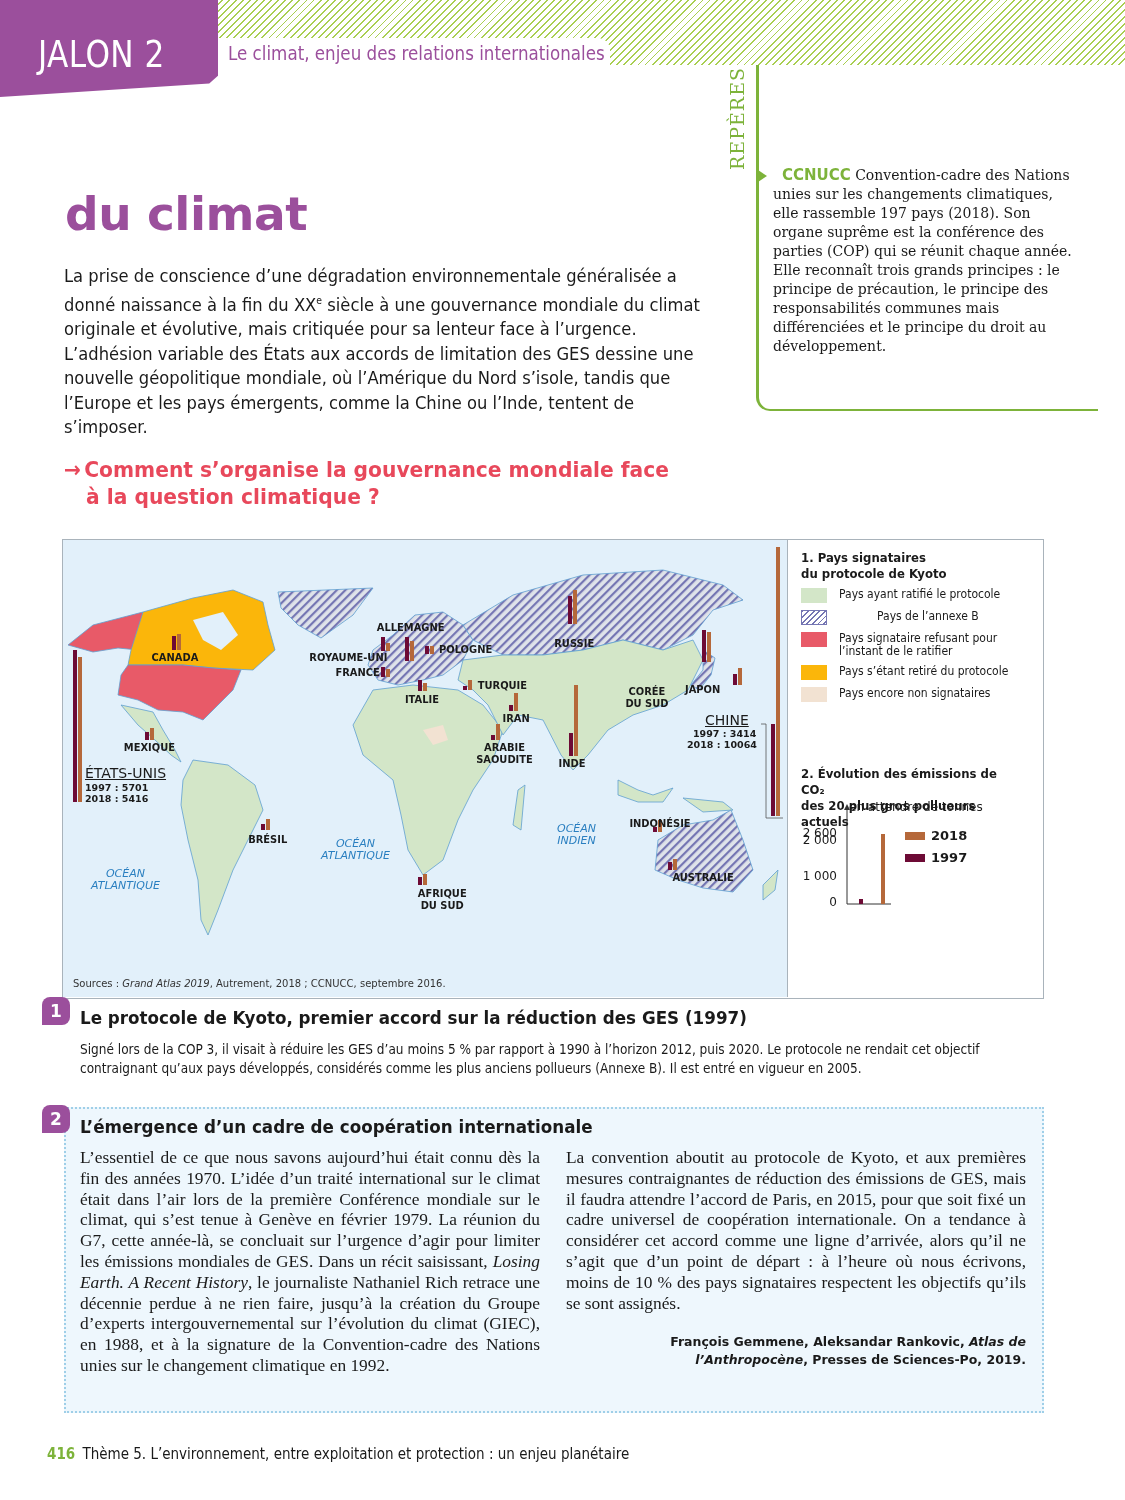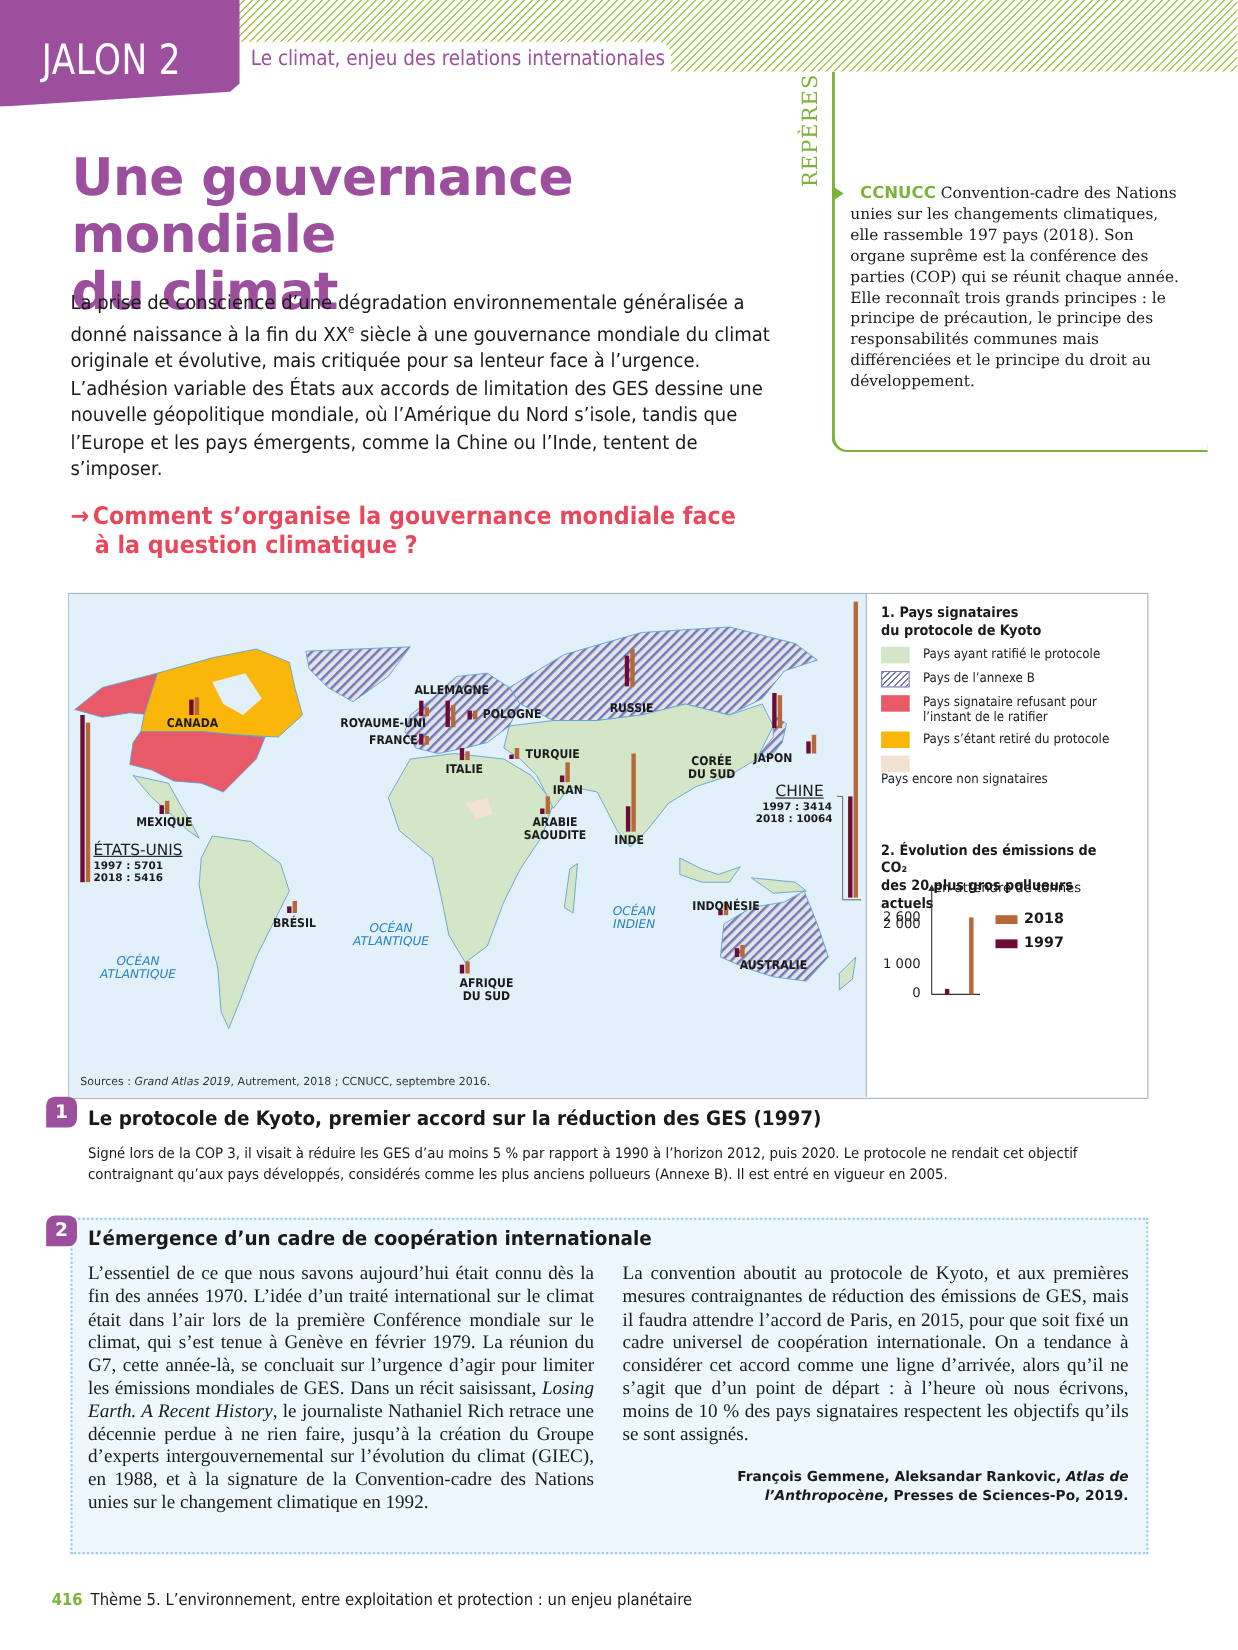--- a/index.html
+++ b/index.html
@@ -81,21 +81,21 @@
 </head>
 <body>
 
 <div class="hatch-band"></div>
 <div class="hatch-cut"></div>
 <div class="jalon-tab"></div>
 <div class="jalon-text">JALON 2</div>
 <div class="header-subtitle">Le climat, enjeu des relations internationales</div>
 
 <h1 class="main-title">
-  <span>Une gouvernance mondiale</span><br>
+  <br>
   <span>du climat</span>
 </h1>
 
 <p class="intro"><span>La prise de conscience d’une dégradation environnementale généralisée a donné naissance à la fin du XX</span><sup>e</sup><span> siècle à une gouvernance mondiale du climat originale et évolutive, mais critiquée pour sa lenteur face à l’urgence. L’adhésion variable des États aux accords de limitation des GES dessine une nouvelle géopolitique mondiale, où l’Amérique du Nord s’isole, tandis que l’Europe et les pays émergents, comme la Chine ou l’Inde, tentent de s’imposer.</span></p>
 
 <div class="question">
   <span class="arrow">→</span><span>Comment s’organise la gouvernance mondiale face</span>
   <span class="q2">à la question climatique ?</span>
 </div>
 
@@ -240,33 +240,33 @@
 
     <div class="sources"><span>Sources : </span><i>Grand Atlas 2019</i><span>, Autrement, 2018 ; CCNUCC, septembre 2016.</span></div>
   </div>
 
   <div class="legend">
     <div class="legend-title"><span>1. Pays signataires</span><br><span>du protocole de Kyoto</span></div>
     <div class="legend-item">
         <i class="legend-swatch sw-green"></i>
         <span class="t">Pays ayant ratifié le protocole</span>
       </div>
-    <div class="legend-item" style="margin-top:4px;">
+    <div class="legend-item" style="margin-top:4px;gap:38px;">
         <i class="legend-swatch sw-hatch"></i>
         <span class="t">Pays de l’annexe B</span>
       </div>
     <div class="legend-item" style="margin-top:4px;">
         <i class="legend-swatch sw-red"></i>
         <span class="t">Pays signataire refusant pour l’instant de le ratifier</span>
       </div>
     <div class="legend-item">
         <i class="legend-swatch sw-orange"></i>
         <span class="t">Pays s’étant retiré du protocole</span>
       </div>
-    <div class="legend-item" style="margin-top:4px;flex-direction:column;">
+    <div class="legend-item" style="margin-top:4px;">
         <i class="legend-swatch sw-beige"></i>
         <span class="t">Pays encore non signataires</span>
       </div>
   </div>
 
   <div class="chart2">
     <div class="chart2-title"><span>2. Évolution des émissions de CO₂</span><br><span>des 20 plus gros pollueurs actuels</span></div>
     <div class="chart2-unit">en attendre de tonnes</div>
     <div class="chart2-tick" style="top:60px;">2 600</div>
     <div class="chart2-tick" style="top:67px;">2 000</div>

